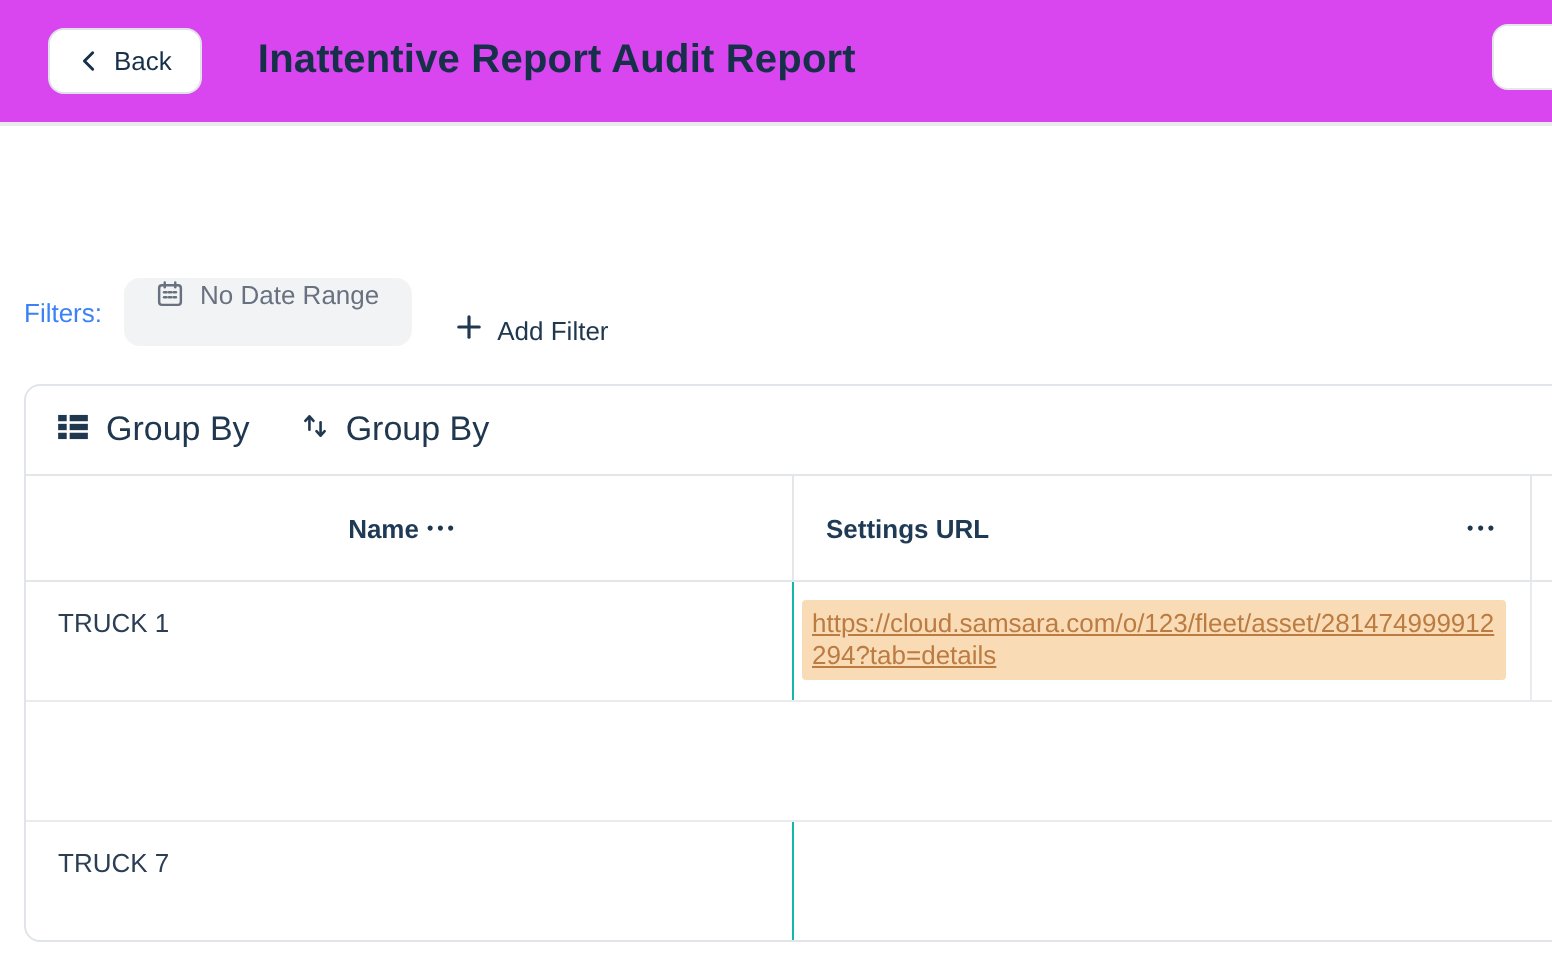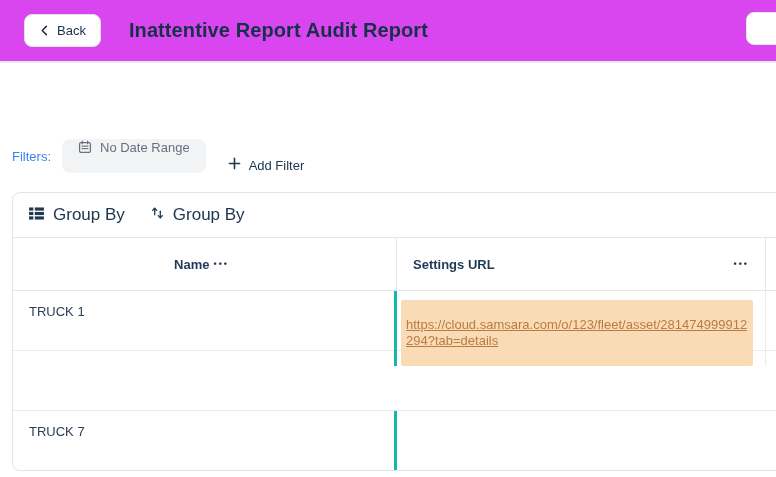--- a/index.html
+++ b/index.html
@@ -42,23 +42,23 @@
     padding: 0 16px 0 16px; border-right: 1px solid #e4e7ea; }
   .th.th-name { padding-right: 22px; justify-content: center; }
   .th-label { font-size: 13px; font-weight: 700; color: #1e3a54; }
   .col-menu { font-size: 9px; font-weight: 700; letter-spacing: 2px; color: #20384f;
     cursor: pointer; line-height: 1; padding: 4px 0 4px 4px; }
   .stub { border-right: none; }
 
   .trow { height: 60px; border-bottom: 1px solid #e9ebee; }
   .trow:last-child { height: 59px; border-bottom: none; }
   .td-name { padding: 13px 16px; font-size: 13px; color: #2b3e54;
-    border-right: 3px solid #14b8a6; }
+    border-right: 1px solid #14b8a6; }
   .td-url { padding: 9px 12px 0 4px; border-right: 1px solid #e9ebee; }
-  .url-link { display: block; padding: 17px 5px; font-size: 13px; line-height: 16px;
+  .url-link { display: block; padding: 4px 5px; font-size: 13px; line-height: 16px;
     color: #2c3e53; text-decoration: underline; word-break: break-all; cursor: pointer;
     border-radius: 2px; }
   .url-link.highlighted { background: #f9dcb6; color: #bb7b41; }
 </style>
 </head>
 <body>
 
 <div class="app-header">
   <button class="back-btn">
     <span>

